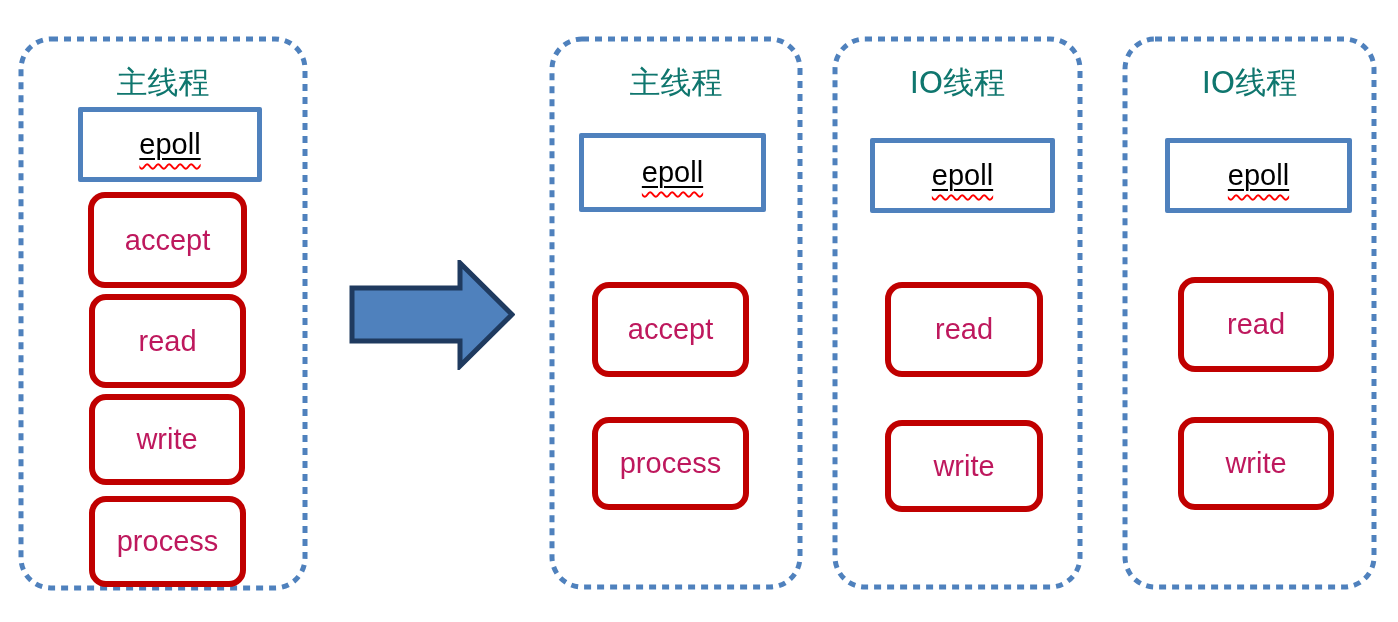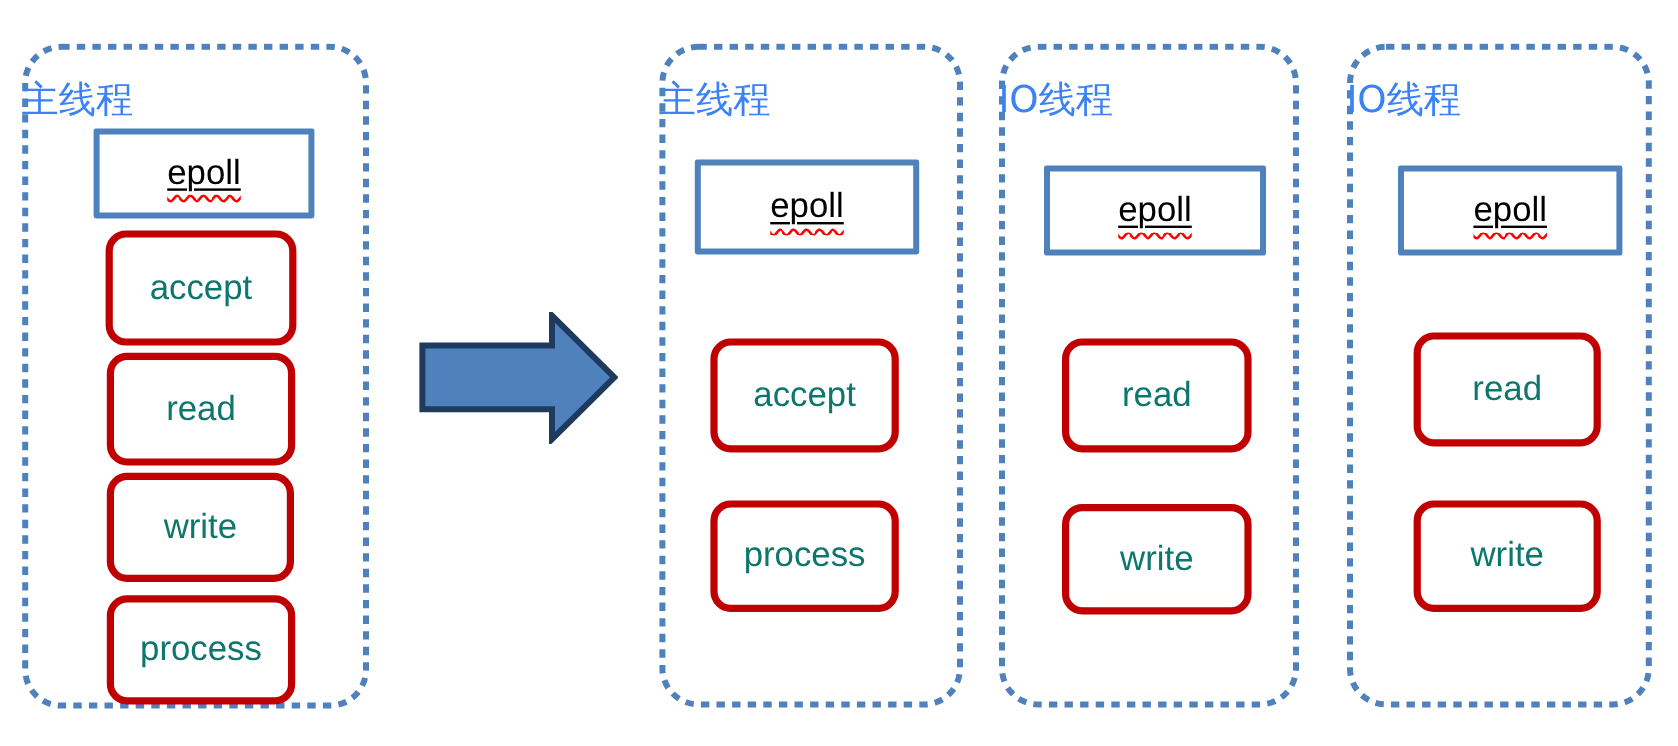--- a/index.html
+++ b/index.html
@@ -4,32 +4,32 @@
 <style>
   html,body{margin:0;padding:0;}
   body{
     width:1398px;height:622px;background:#ffffff;position:relative;
     font-family:"Liberation Sans", sans-serif;overflow:hidden;
   }
   .panel{position:absolute;}
   .pborder{position:absolute;left:0;top:0;}
   .pborder rect{fill:none;stroke:#4f81bd;stroke-width:5;stroke-dasharray:7 6;}
   .ptitle{
-    position:absolute;top:26px;left:0;width:100%;text-align:left;
-    font-size:31px;color:#3b82f6;font-family:"DejaVu Sans","Liberation Sans",sans-serif;
+    position:absolute;top:26px;left:0;width:100%;text-align:center;
+    font-size:31px;color:#0f766e;font-family:"DejaVu Sans","Liberation Sans",sans-serif;
   }
   .epoll-box{
     position:absolute;background:#fff;border:5px solid #4f81bd;border-radius:2px;
     display:flex;align-items:center;justify-content:center;
     font-size:29px;color:#000;box-sizing:border-box;
   }
   .task-box{
     position:absolute;background:#fff;border:6px solid #c00000;border-radius:17px;
     display:flex;align-items:center;justify-content:center;
-    font-size:29px;color:#0f766e;box-sizing:border-box;
+    font-size:29px;color:#be185d;box-sizing:border-box;
   }
   .spellcheck{
     text-decoration-line:underline;text-decoration-style:wavy;
     text-decoration-color:#ff0000;text-decoration-thickness:2px;
     text-underline-offset:9px;
   }
   .black-underline{
     text-decoration-line:underline;text-decoration-style:solid;
     text-decoration-color:#000;text-decoration-thickness:2px;
     text-underline-offset:4px;

